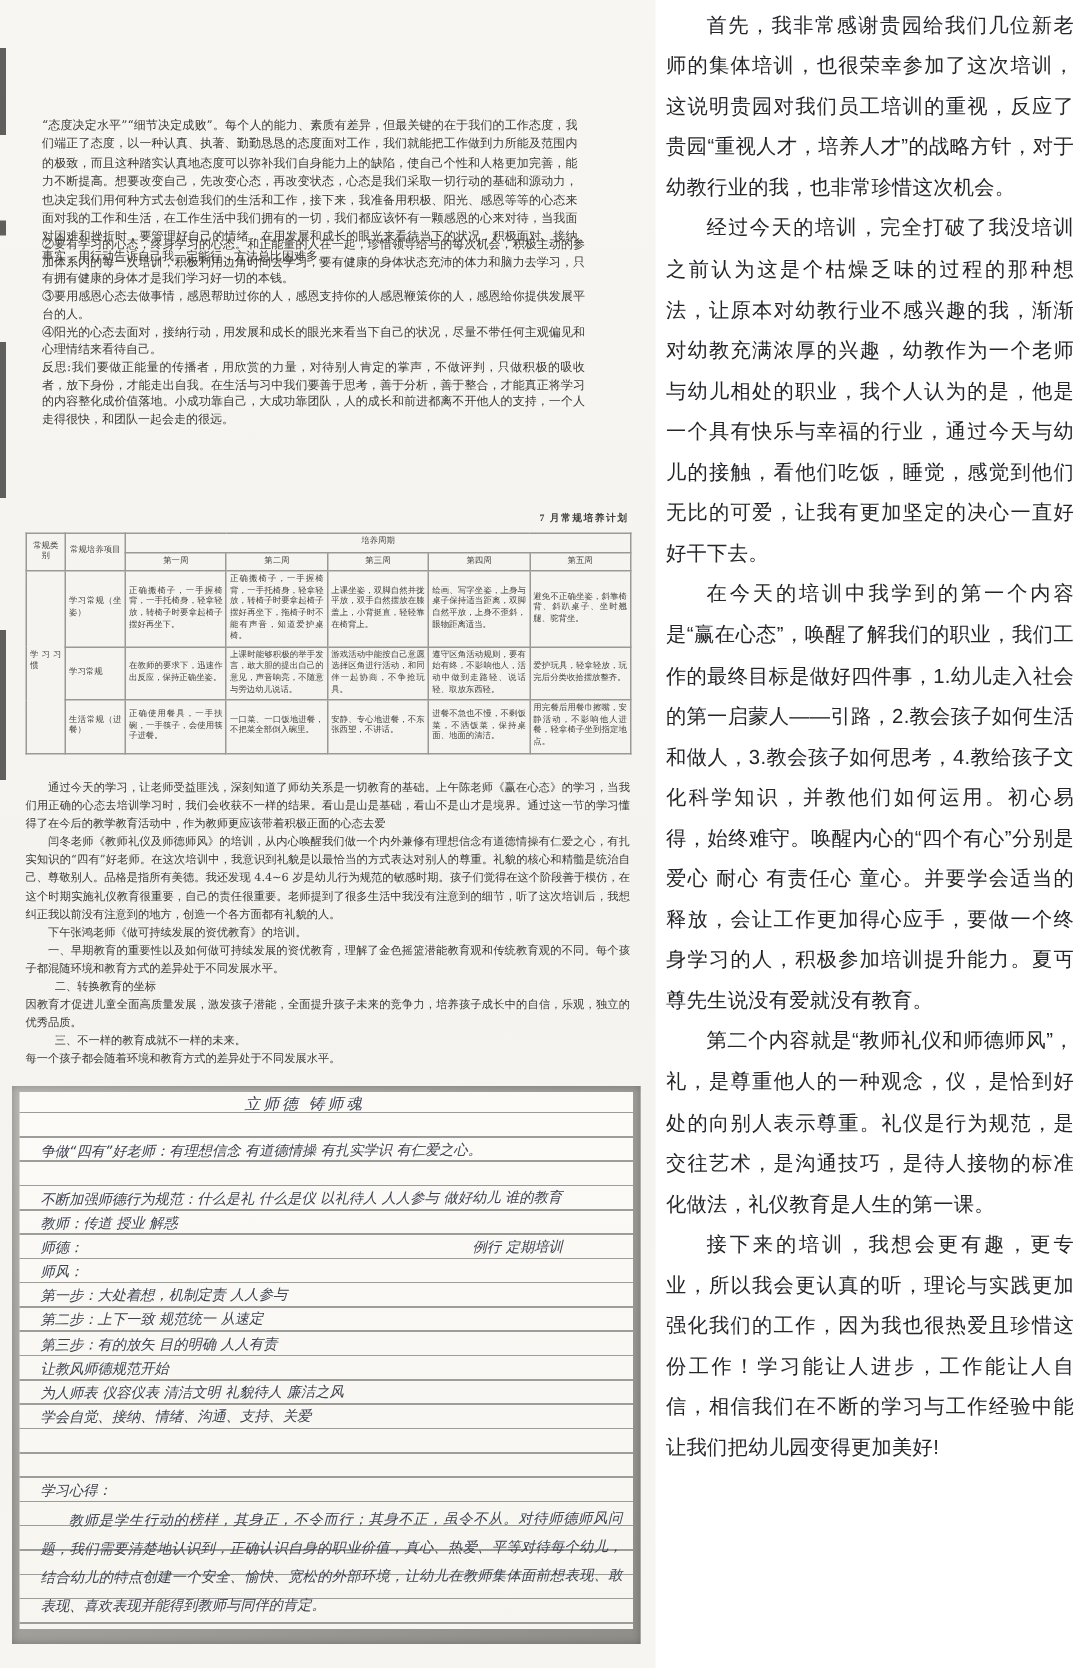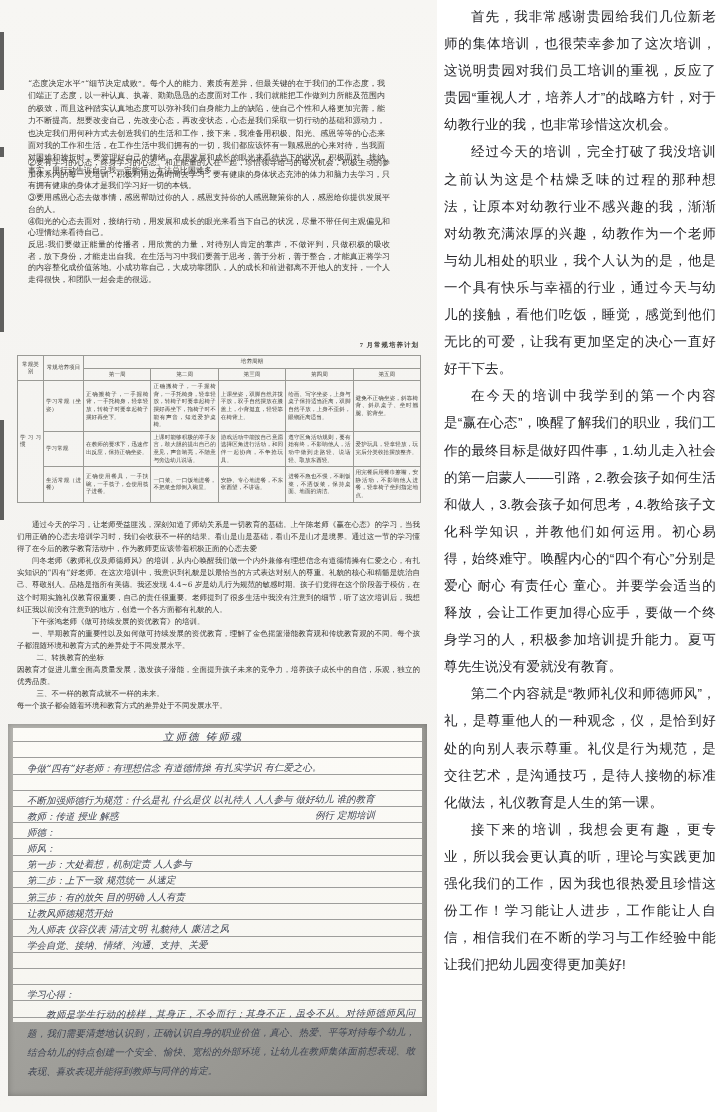--- a/index.html
+++ b/index.html
@@ -32,32 +32,32 @@
   .p-reflect { position:absolute; left:17px; top:519px; width:403px;
     font-size:7.5px; line-height:12.1px; }
   .p-reflect p { margin:0; }
   .ind2  { text-indent:2em; }
   .ind25 { text-indent:2.6em; }
 
   
   .photo { position:absolute; left:8px; top:724px; width:419px; height:372px;
     background:linear-gradient(135deg,#b9b8b3 0%,#a2a19c 40%,#8f8e89 100%);
     box-shadow:inset 0 0 6px rgba(0,0,0,.25); }
-  .paper { position:absolute; left:5px; top:4px; width:409px; height:294px;
+  .paper { position:absolute; left:5px; top:4px; width:409px; height:358px;
     background:
       repeating-linear-gradient(to bottom, rgba(0,0,0,0) 0, rgba(0,0,0,0) 15.2px,
         #9d9d9b 15.2px, #9d9d9b 16.2px),
       linear-gradient(180deg,#fcfbf7,#f6f5f0);
     background-position:0 -2px,0 0; }
   .hand { position:absolute; left:14px; right:10px;
     font-family:"DejaVu Sans",sans-serif; font-style:italic;
     font-size:9.5px; line-height:12px; color:#3d4352; white-space:nowrap;
     transform:rotate(-0.25deg); }
   .hand-title { left:150px; font-size:10.5px; letter-spacing:2px; }
-  .hand-right { position:absolute; left:288px; top:0;text-align:center; }
+  .hand-right { position:absolute; left:288px; top:17px;text-align:center; }
   .hand-para { white-space:normal; line-height:19px; text-align:justify;
     text-indent:2em; width:388px; }
 
   
   .right-pane { position:absolute; left:444px; top:3px; width:272px; color:#26262a; }
   .right-pane p { font-size:13.5px; line-height:27.1px; font-weight:500;
     text-indent:2em; text-align:justify; letter-spacing:0.2px;
     font-family:"Liberation Sans","DejaVu Sans",sans-serif; }
 </style>
 </head>

